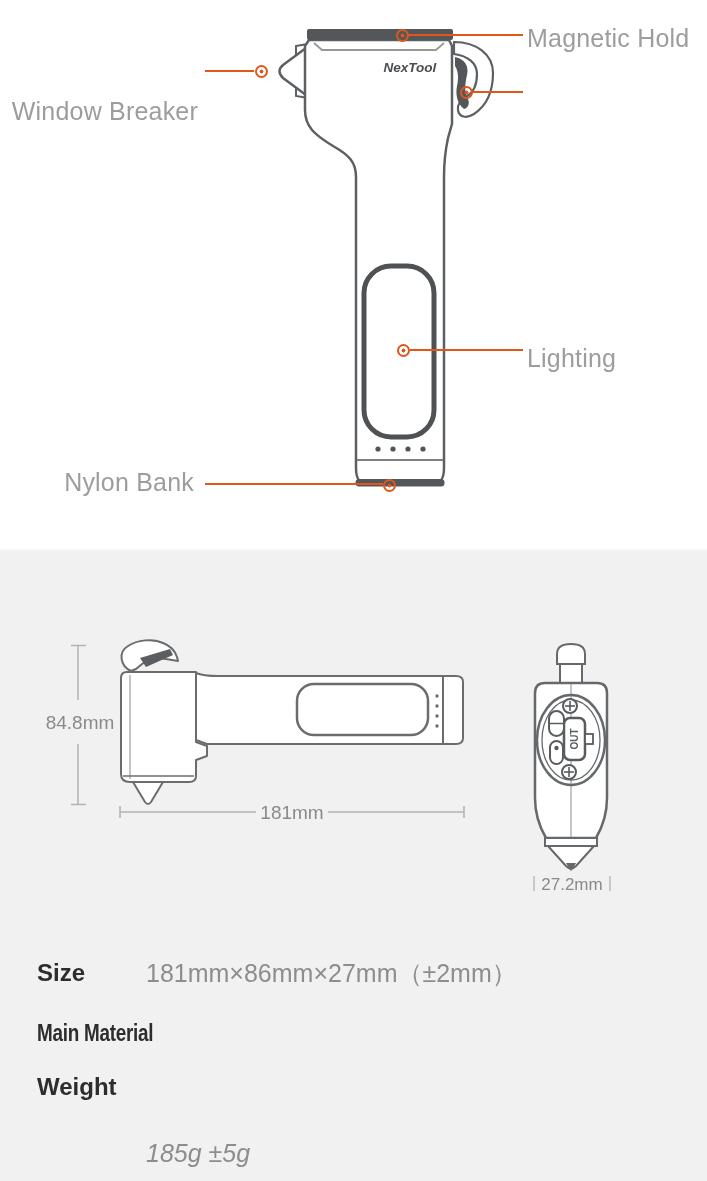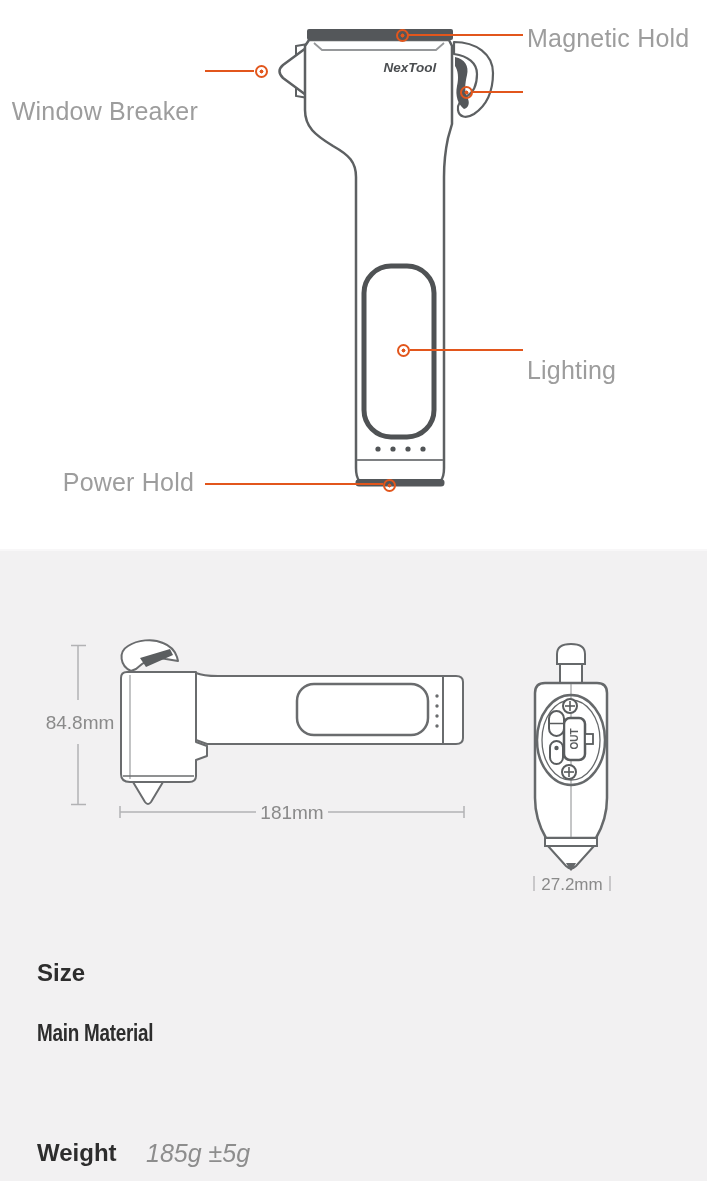--- a/index.html
+++ b/index.html
@@ -79,25 +79,25 @@
   <div class="cline" style="left:205px;top:70px;width:49px;"></div>
   <div class="marker" style="left:254.5px;top:64.5px;"></div>
 
   <div class="callout" style="left:527px;top:24px;">Magnetic Hold</div>
   <div class="cline" style="left:408px;top:34px;width:115px;"></div>
   <div class="marker" style="left:395.5px;top:28.5px;"></div>
 
   <div class="cline" style="left:473px;top:91px;width:50px;"></div>
   <div class="marker" style="left:459.5px;top:85.5px;"></div>
 
-  <div class="callout" style="left:527px;top:356px;text-align:right;">Lighting</div>
+  <div class="callout" style="left:527px;top:344px;text-align:right;">Lighting</div>
   <div class="cline" style="left:410px;top:349px;width:113px;"></div>
   <div class="marker" style="left:396.5px;top:343.5px;"></div>
 
-  <div class="callout right-align" style="left:0px;top:468px;width:194px;">Power Hold</div>
+  <div class="callout right-align" style="left:0px;top:468px;width:194px;">Nylon Bank</div>
   <div class="cline" style="left:205px;top:483px;width:178px;"></div>
   <div class="marker" style="left:382.5px;top:478.5px;"></div>
 
   <svg style="left:55px;top:628px;" width="430" height="200" viewBox="55 628 430 200">
 
     <path d="M196,673 C203,676 210,676 218,676 L456,676 Q463,676 463,682 L463,738 Q463,744 456,744 L207,744 L196,740 Z" fill="#ffffff" stroke="#6a6c6e" stroke-width="2"></path>
 
     <line x1="443" y1="677" x2="443" y2="743" stroke="#6a6c6e" stroke-width="2"></line>
 
     <rect x="297" y="684" width="131" height="51" rx="17" fill="#ffffff" stroke="#6a6c6e" stroke-width="2.5"></rect>
@@ -172,21 +172,22 @@
     <path d="M566,863 L576,863 L572,870 Q571,871.5 570,870 Z" fill="#66696b"></path>
 
     <g stroke="#b2b2b4" stroke-width="1.3">
       <line x1="534" y1="876" x2="534" y2="891"></line>
       <line x1="610" y1="876" x2="610" y2="891"></line>
     </g>
     <text x="572" y="890" text-anchor="middle" font-size="17" fill="#8a8a8a">27.2mm</text>
   </svg>
 
   <div class="spec-label" style="top:957px;">Size</div>
+  <div class="spec-value" style="top:957px;">181mm×86mm×27mm（±2mm）</div>
 
   <div class="spec-label condensed" style="top:1017px;">Main Material</div>
 
   <div class="spec-label" style="top:1079px;"></div>
 
-  <div class="spec-label" style="top:1137px;text-align:center;">Weight</div>
+  <div class="spec-label" style="top:1071px;text-align:center;">Weight</div>
   <div class="spec-value" style="top:1137px;font-style:italic;">185g ±5g</div>
 
 </div>
 
 </body></html>

